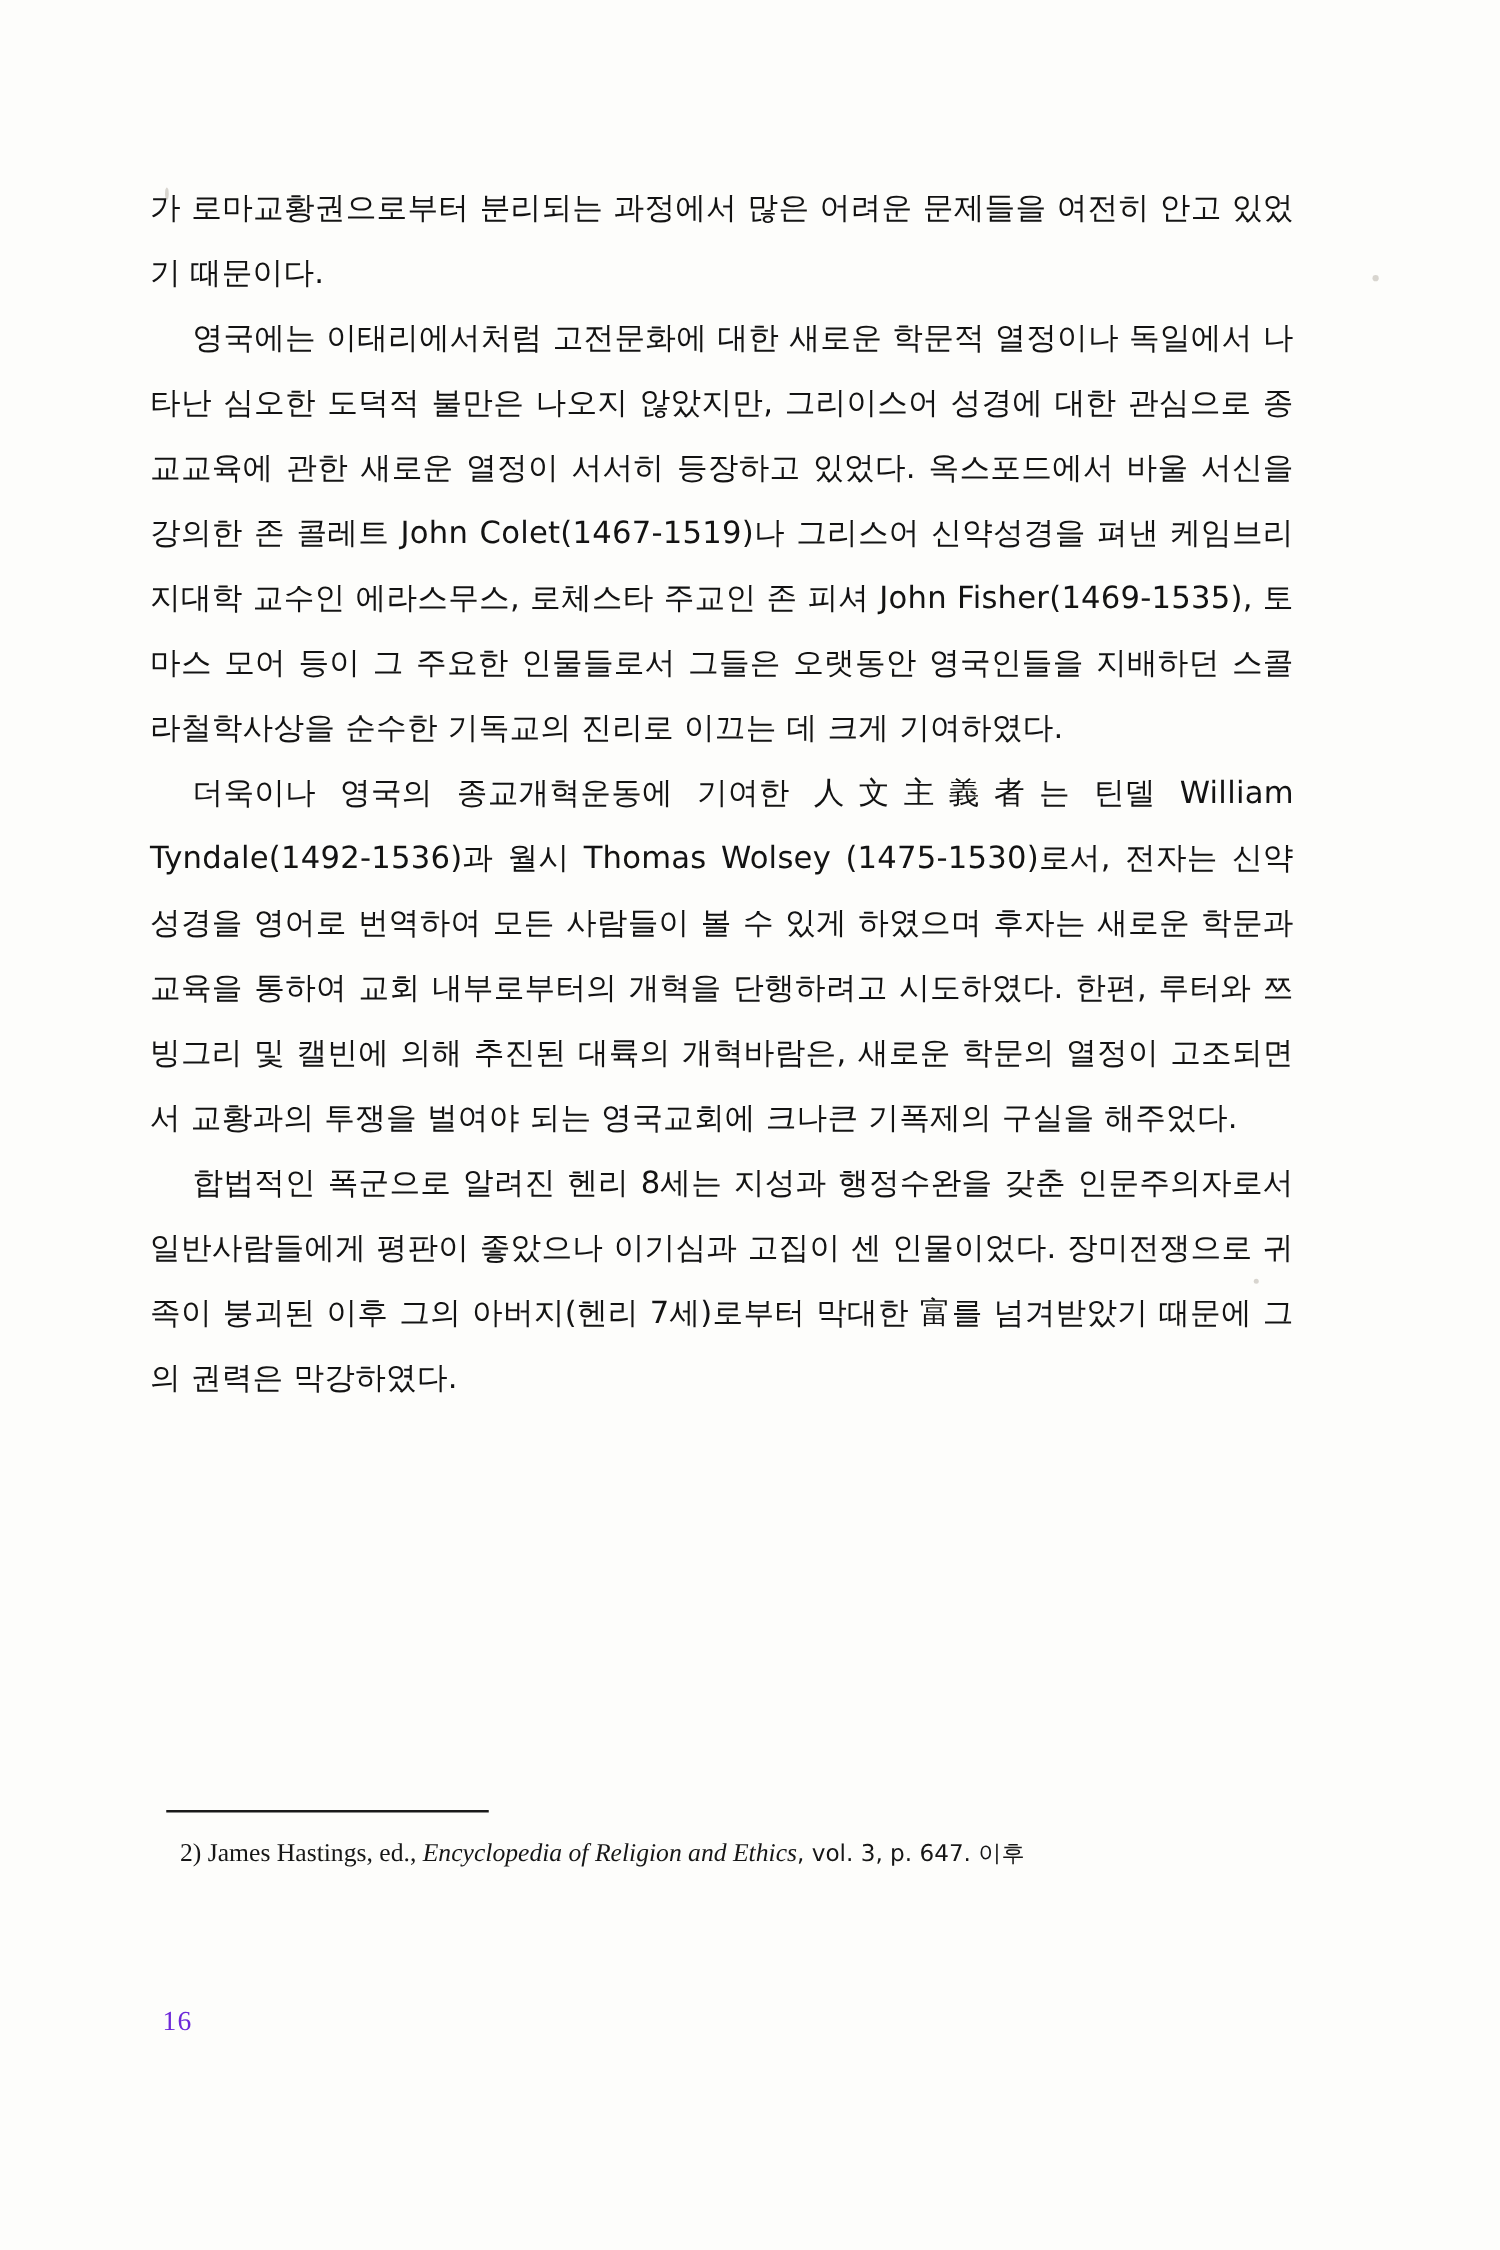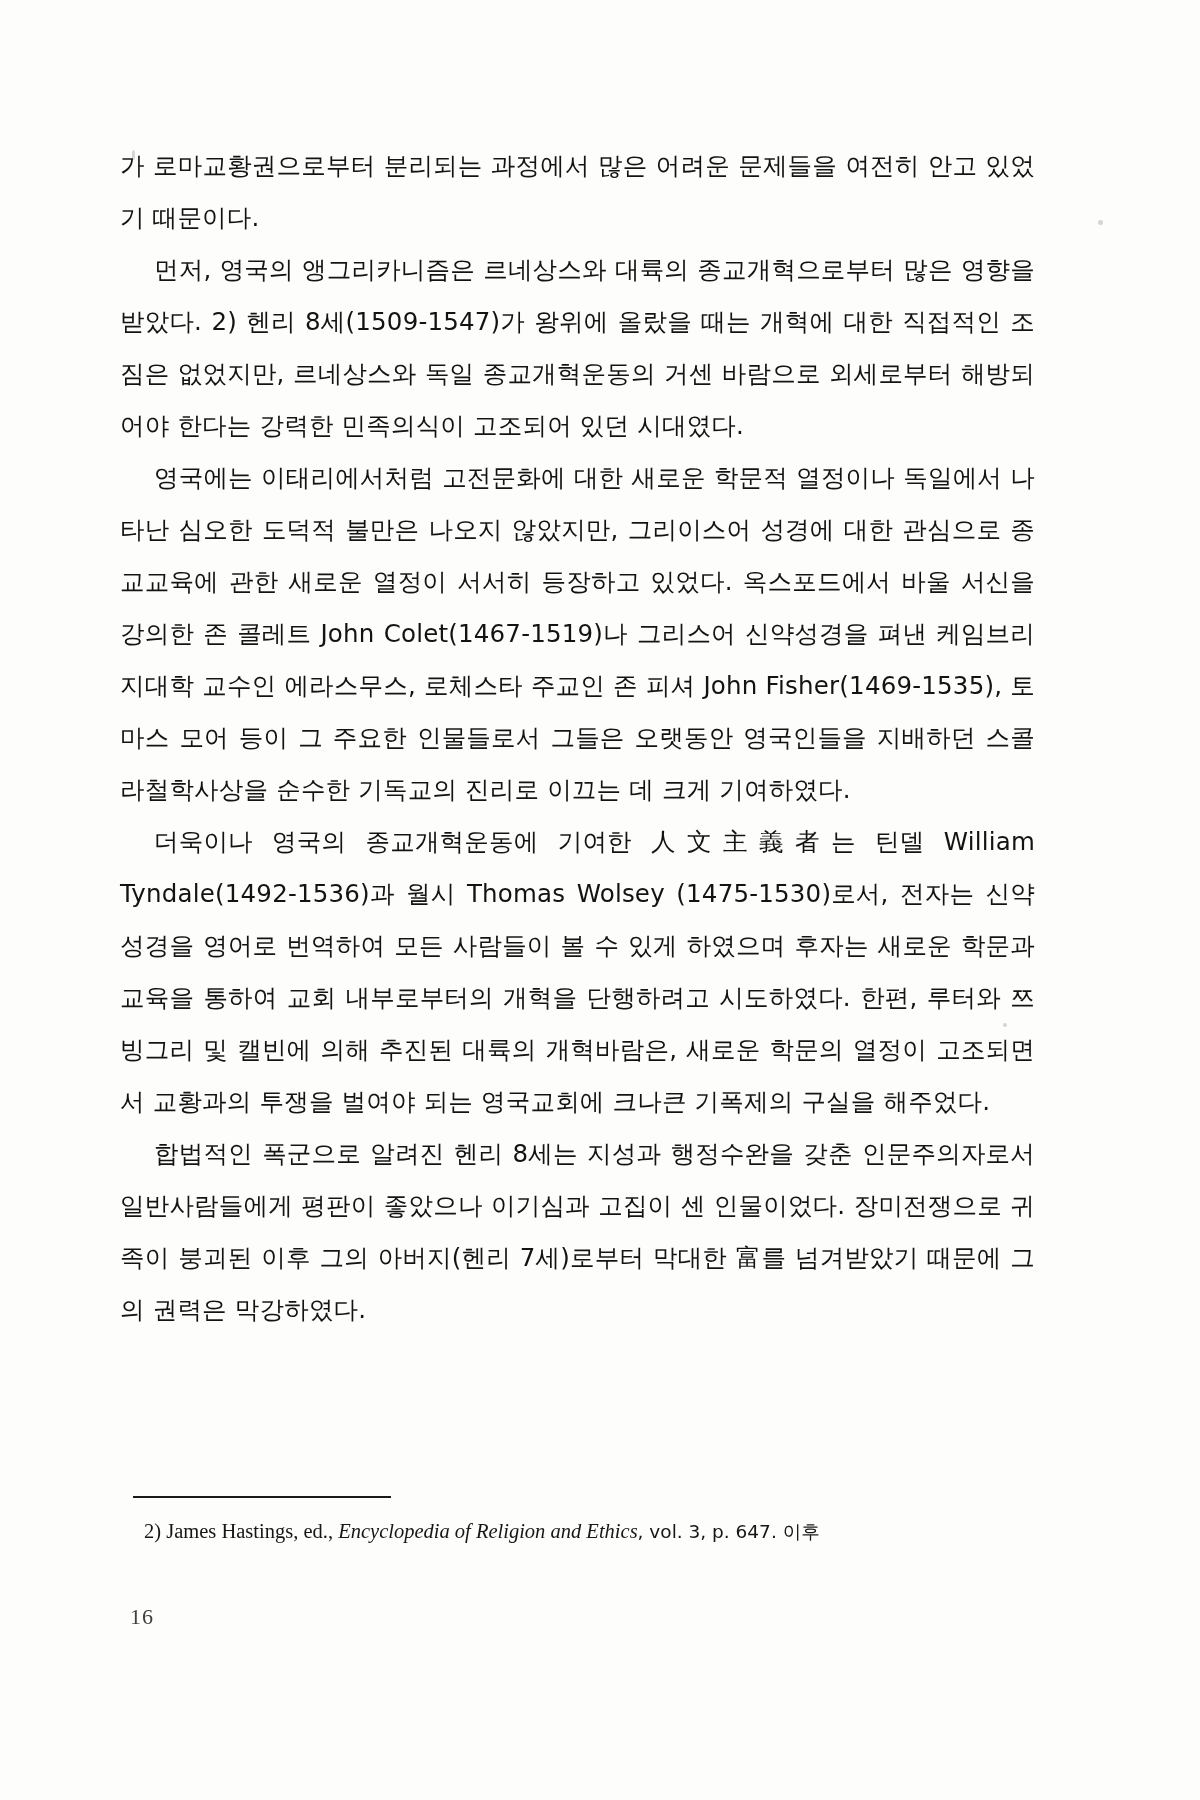--- a/index.html
+++ b/index.html
@@ -40,21 +40,21 @@
   .para {
     margin: 0 0 0 0;
     text-indent: 34px;
   }
   .para.first {
     text-indent: 0;
   }
   .footnote-wrap {
     position: absolute;
     left: 120px;
-    top: 1496px;
+    top: 1448px;
     width: 915px;
   }
   .footnote-rule {
     width: 258px;
     height: 2px;
     background: #1a1a1a;
     margin: 0 0 16px 13px;
   }
   .footnote {
     font-family: "Liberation Serif", serif;
@@ -73,42 +73,41 @@
   .footnote-line2 {
     padding-left: 46px;
   }
   .page-number {
     position: absolute;
     left: 130px;
     top: 1604px;
     font-family: "Liberation Serif", serif;
     font-size: 22px;
     letter-spacing: 1px;
-    color: #404040;
+    color: #6d28d9;
   }
   .speck {
     position: absolute;
     background: #b9b4ac;
     border-radius: 50%;
     opacity: .55;
   }
 </style>
 </head>
 <body>
 
 <div class="page">
 
   <div class="speck" style="left:1098px; top:220px; width:5px; height:5px;"></div>
   <div class="speck" style="left:1003px; top:1023px; width:4px; height:4px;"></div>
   <div class="speck" style="left:132px; top:150px; width:3px; height:10px;"></div>
 
   <div class="page-inner">
     <div class="body-text">
       <p class="para first">가 로마교황권으로부터 분리되는 과정에서 많은 어려운 문제들을 여전히 안고 있었기 때문이다.</p>
-      <p class="para">먼저, 영국의 앵그리카니즘은 르네상스와 대륙의 종교개혁으로부터 많은 영향을 받았다. 2) 헨리 8세(1509-1547)가 왕위에 올랐을 때는 개혁에 대한 직접적인 조짐은 없었지만, 르네상스와 독일 종교개혁운동의 거센 바람으로 외세로부터 해방되어야 한다는 강력한 민족의식이 고조되어 있던 시대였다.</p>
       <p class="para">영국에는 이태리에서처럼 고전문화에 대한 새로운 학문적 열정이나 독일에서 나타난 심오한 도덕적 불만은 나오지 않았지만, 그리이스어 성경에 대한 관심으로 종교교육에 관한 새로운 열정이 서서히 등장하고 있었다. 옥스포드에서 바울 서신을 강의한 존 콜레트 John Colet(1467-1519)나 그리스어 신약성경을 펴낸 케임브리지대학 교수인 에라스무스, 로체스타 주교인 존 피셔 John Fisher(1469-1535), 토마스 모어 등이 그 주요한 인물들로서 그들은 오랫동안 영국인들을 지배하던 스콜라철학사상을 순수한 기독교의 진리로 이끄는 데 크게 기여하였다.</p>
       <p class="para">더욱이나 영국의 종교개혁운동에 기여한 人文主義者는 틴델 William Tyndale(1492-1536)과 월시 Thomas Wolsey (1475-1530)로서, 전자는 신약성경을 영어로 번역하여 모든 사람들이 볼 수 있게 하였으며 후자는 새로운 학문과 교육을 통하여 교회 내부로부터의 개혁을 단행하려고 시도하였다. 한편, 루터와 쯔빙그리 및 캘빈에 의해 추진된 대륙의 개혁바람은, 새로운 학문의 열정이 고조되면서 교황과의 투쟁을 벌여야 되는 영국교회에 크나큰 기폭제의 구실을 해주었다.</p>
       <p class="para">합법적인 폭군으로 알려진 헨리 8세는 지성과 행정수완을 갖춘 인문주의자로서 일반사람들에게 평판이 좋았으나 이기심과 고집이 센 인물이었다. 장미전쟁으로 귀족이 붕괴된 이후 그의 아버지(헨리 7세)로부터 막대한 富를 넘겨받았기 때문에 그의 권력은 막강하였다.</p>
     </div>
   </div>
 
   <div class="footnote-wrap">
     <div class="footnote-rule"></div>
     <div class="footnote">
       <span>2)</span>

